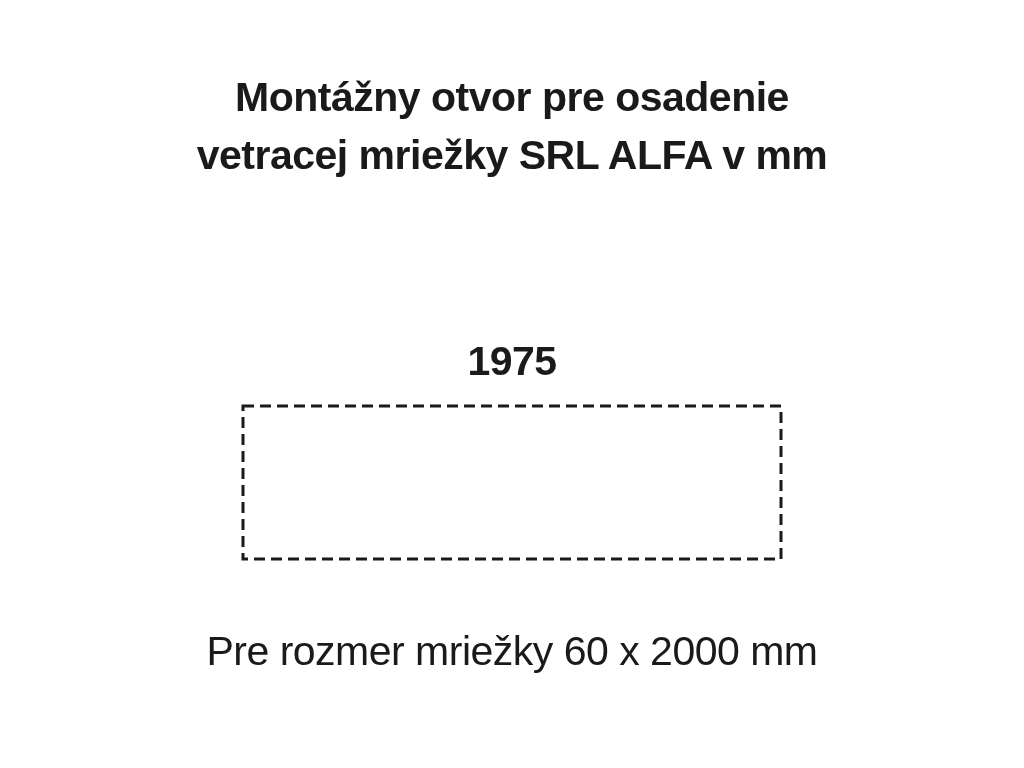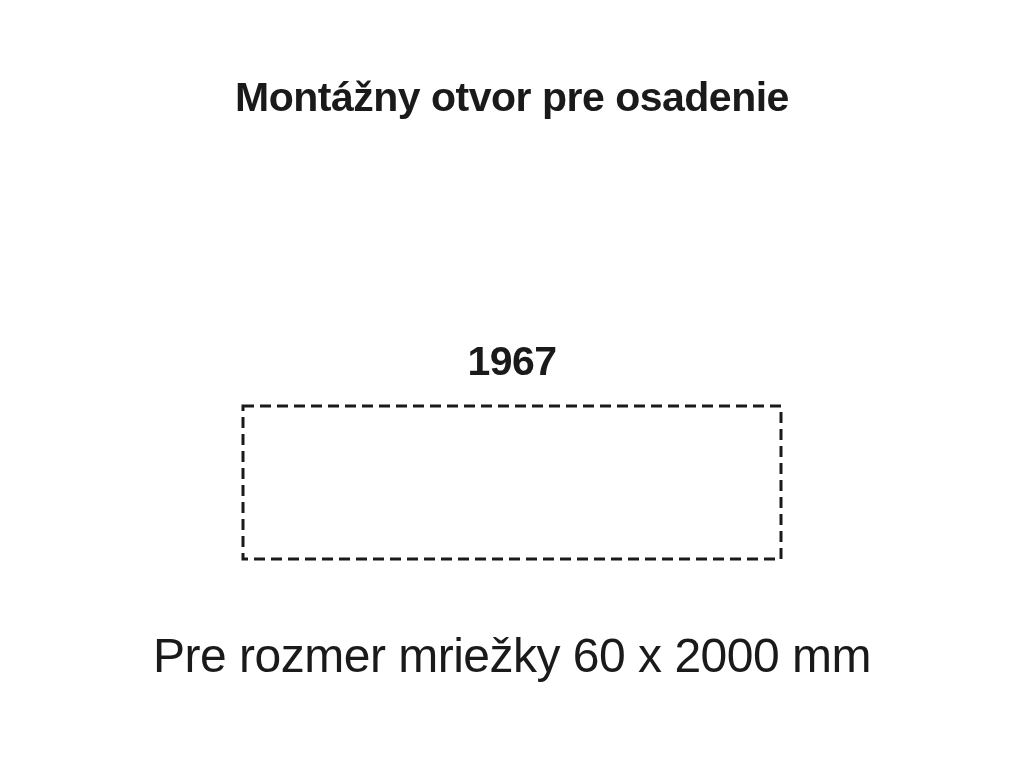--- a/index.html
+++ b/index.html
@@ -59,36 +59,37 @@
     font-weight: 700;
     letter-spacing: -0.5px;
     white-space: nowrap;
   }
   .caption {
     position: absolute;
     top: 628px;
     left: 0;
     right: 0;
     text-align: center;
-    font-size: 48px;
+    font-size: 41px;
     font-weight: 400;
     letter-spacing: -0.5px;
     white-space: nowrap;
   }
 </style>
 </head>
 <body>
 
 <div class="stage">
 
   <h1 class="title">
     <span class="title-line">Montážny otvor pre osadenie</span>
+    <span class="title-line">vetracej mriežky SRL ALFA v mm</span>
   </h1>
 
-  <div class="dim-width">1967</div>
+  <div class="dim-width">1975</div>
 
   <svg class="hole-outline" width="542" height="157" viewBox="0 0 542 157" aria-hidden="true">
     <rect x="2" y="2" width="538" height="153" fill="none" stroke="#1a1a1a" stroke-width="3" stroke-dasharray="11 6"></rect>
   </svg>
 
 
   <div class="caption">Pre rozmer mriežky 60 x 2000 mm</div>
 
 </div>
 

